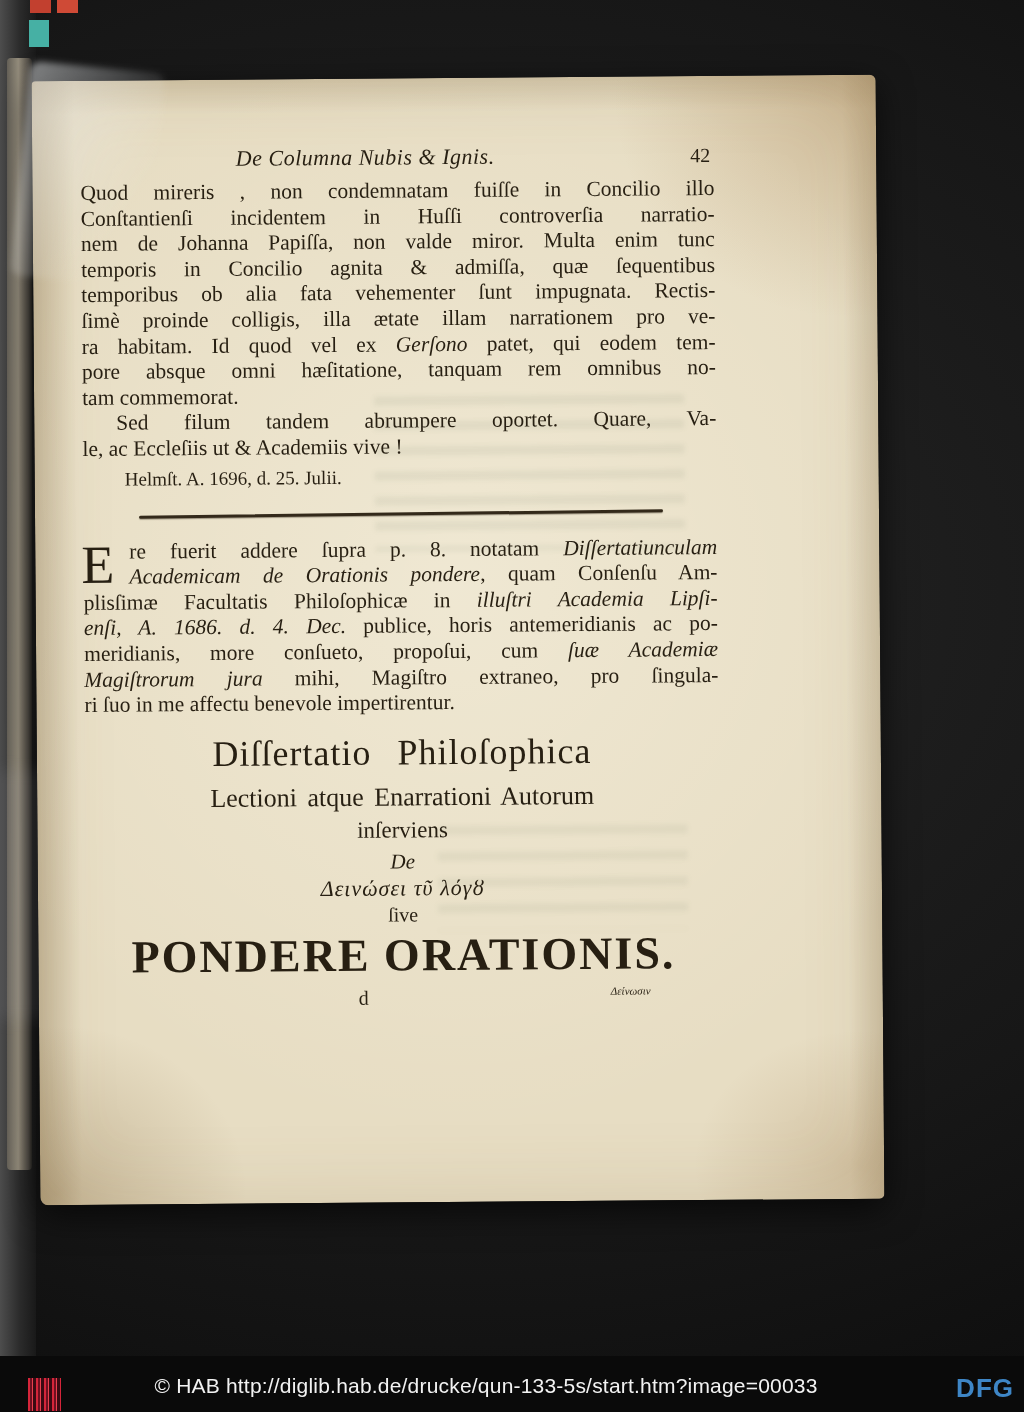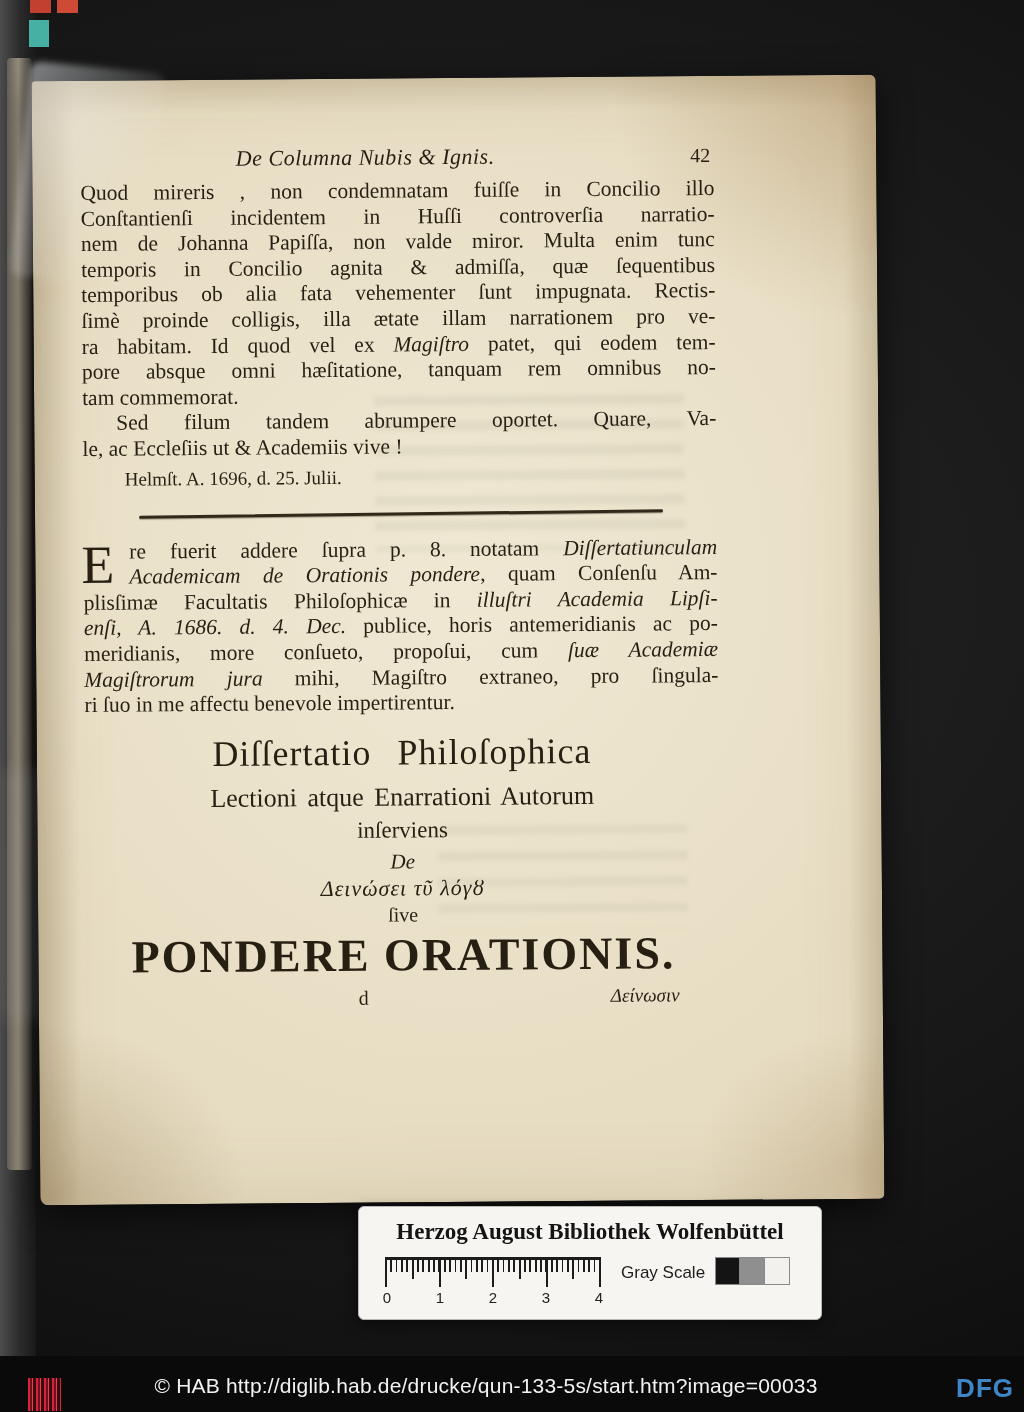--- a/index.html
+++ b/index.html
@@ -75,21 +75,21 @@
   .tb1 { margin-top:16px; font-size:36px; line-height:40px; word-spacing:16px; letter-spacing:1px; }
   .tb2 { margin-top:10px; font-size:26px; line-height:30px; word-spacing:4px; }
   .tb3 { margin-top:4px;  font-size:23px; line-height:27px; }
   .tb4 { margin-top:6px;  font-size:21px; line-height:24px; font-style:italic; }
   .tb5 { margin-top:2px;  font-size:22px; line-height:26px; font-style:italic; letter-spacing:1px; }
   .tb6 { margin-top:2px;  font-size:20px; line-height:23px; }
   .tb7 { margin-top:4px;  font-size:46px; line-height:50px; font-weight:bold; letter-spacing:2px; }
 
   .sig-row { position:relative; height:28px; margin-top:6px; }
   .sig { position:absolute; left:272px; font-size:20px; }
-  .catch { position:absolute; left:524px; font-size:19px; font-style:italic; }
+  .catch { position:absolute; left:524px; font-size:11px; font-style:italic; }
 
   
   .footer-card { position:absolute; left:358px; top:1206px; width:464px; height:114px;
     background:#f6f5f1; border:1px solid #b9b7b2; border-radius:6px;
     box-shadow:0 4px 14px rgba(0,0,0,.5);
     font-family:"Liberation Sans",sans-serif; }
   .fc-title { font-family:"Liberation Serif","DejaVu Serif",serif; font-weight:bold;
     font-size:23px; color:#141414; text-align:center; margin-top:12px; }
   .fc-row { position:relative; margin-top:10px; height:56px; }
   .ruler { position:absolute; left:26px; top:2px; width:216px; height:30px;
@@ -143,21 +143,21 @@
         <div class="pagenum">42</div>
       </div>
 
       <div class="para para1">
         <div class="line j"><span>Quod mireris , non condemnatam fuiſſe in Concilio illo</span></div>
         <div class="line j"><span>Conſtantienſi incidentem in Huſſi controverſia narratio-</span></div>
         <div class="line j"><span>nem de Johanna Papiſſa, non valde miror. Multa enim tunc</span></div>
         <div class="line j"><span>temporis in Concilio agnita &amp; admiſſa, quæ ſequentibus</span></div>
         <div class="line j"><span>temporibus ob alia fata vehementer ſunt impugnata. Rectis-</span></div>
         <div class="line j"><span>ſimè proinde colligis, illa ætate illam narrationem pro ve-</span></div>
-        <div class="line j"><span>ra habitam. Id quod vel ex </span><span class="it">Magiſtro</span><span> patet, qui eodem tem-</span></div>
+        <div class="line j"><span>ra habitam. Id quod vel ex </span><span class="it">Gerſono</span><span> patet, qui eodem tem-</span></div>
         <div class="line j"><span>pore absque omni hæſitatione, tanquam rem omnibus no-</span></div>
         <div class="line e"><span>tam commemorat.</span></div>
       </div>
 
       <div class="para para2">
         <div class="line j ind"><span>Sed filum tandem abrumpere oportet. Quare, Va-</span></div>
         <div class="line e"><span>le, ac Eccleſiis ut &amp; Academiis vive !</span></div>
       </div>
 
       <div class="dateline">Helmſt. A. 1696, d. 25. Julii.</div>
@@ -184,39 +184,20 @@
       <div class="tb tb7">PONDERE ORATIONIS.</div>
 
       <div class="sig-row">
         <span class="sig">d</span>
         <span class="catch">Δείνωσιν</span>
       </div>
 
     </div>
   </div>
 
-  <div class="footer-card">
-    <div class="fc-title">Herzog August Bibliothek Wolfenbüttel</div>
-    <div class="fc-row">
-      <div class="ruler"></div>
-      <div class="ruler-numbers">
-        <span class="rn0">0</span>
-        <span class="rn1">1</span>
-        <span class="rn2">2</span>
-        <span class="rn3">3</span>
-        <span class="rn4">4</span>
-      </div>
-      <div class="grayscale-label">Gray Scale</div>
-      <div class="gs-swatches">
-        <div class="sw sw-black"></div>
-        <div class="sw sw-gray"></div>
-        <div class="sw sw-white"></div>
-      </div>
-    </div>
-  </div>
 
   <div class="bottom-bar">
     <div class="barcode"></div>
     <div class="credit">© HAB http://diglib.hab.de/drucke/qun-133-5s/start.htm?image=00033</div>
     <div class="dfg-logo">DFG</div>
   </div>
 
 </div>
 
 </body></html>

